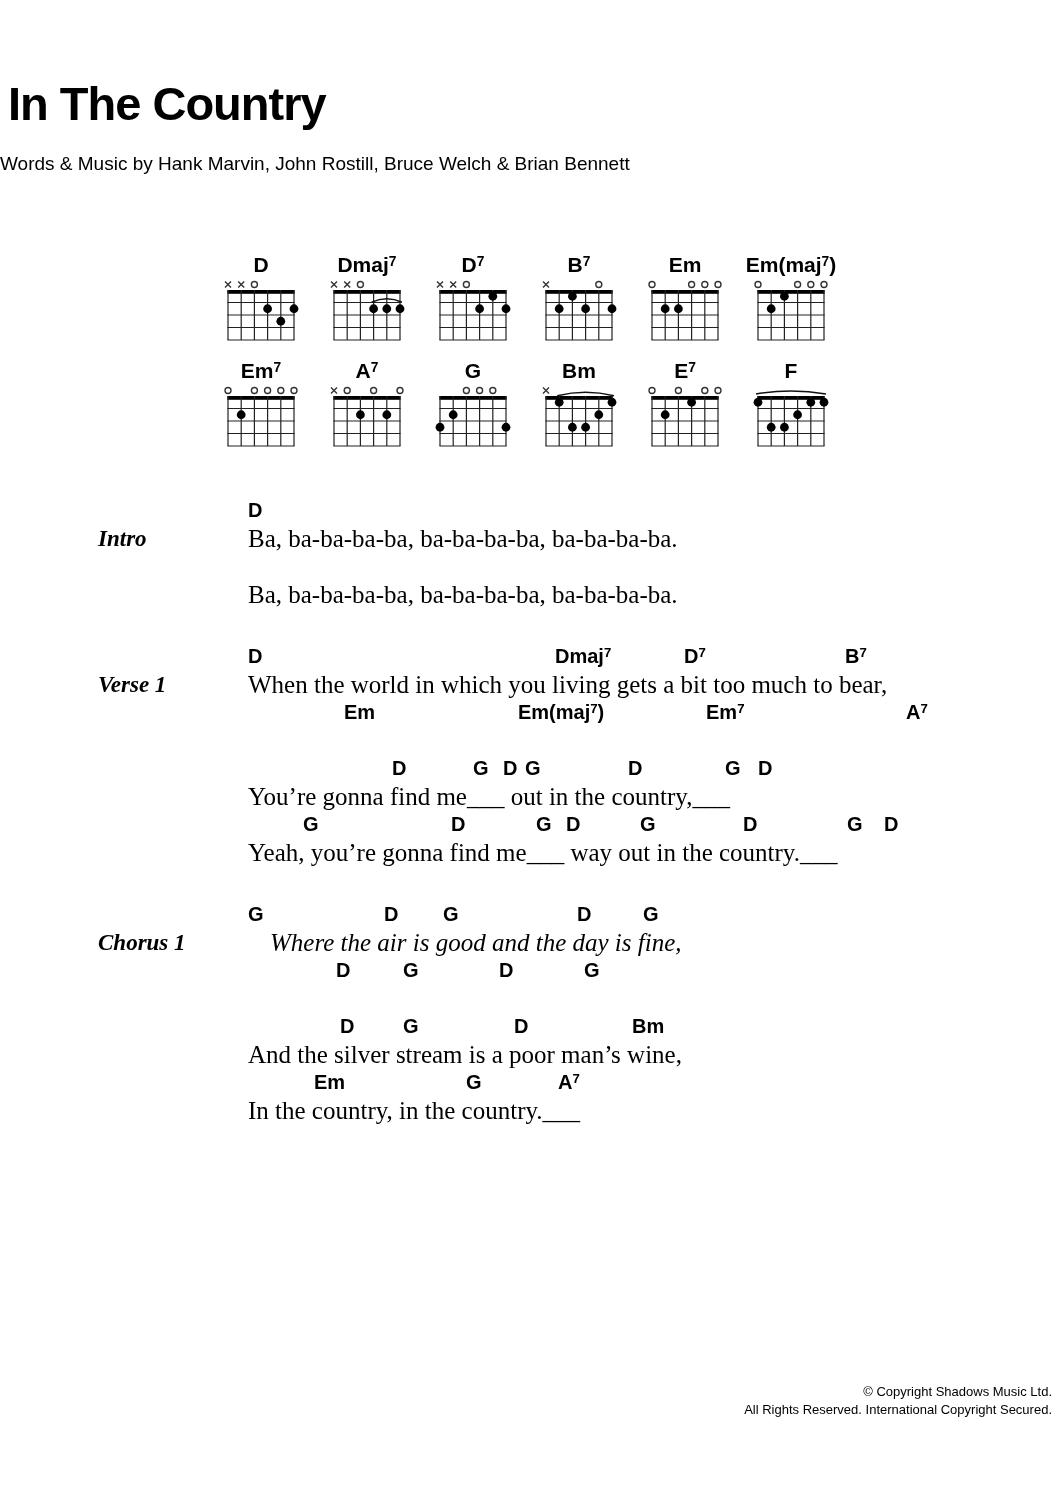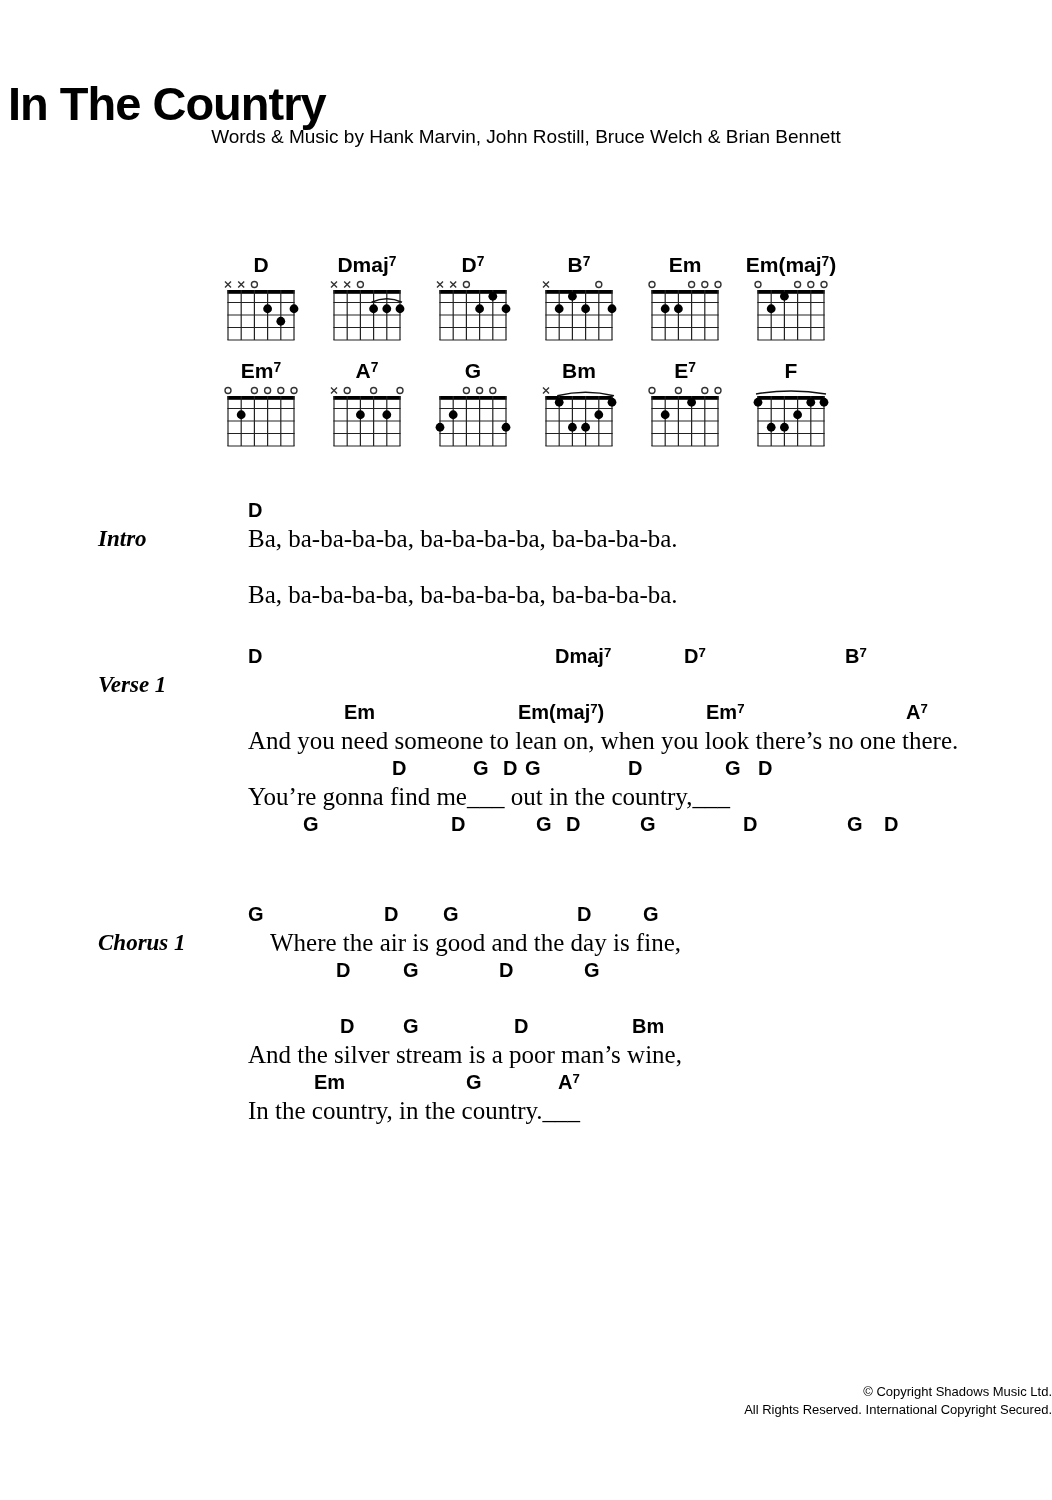--- a/index.html
+++ b/index.html
@@ -5,21 +5,21 @@
   html,body{margin:0;padding:0;}
   body{
     width:1052px;height:1500px;background:#ffffff;color:#000;
     font-family:"Liberation Sans",sans-serif;position:relative;overflow:hidden;
   }
   .title{
     position:absolute;top:76px;left:0;width:100%;text-align:left;
     font-size:47px;font-weight:bold;letter-spacing:-1px;padding-left:8px;
   }
   .credit{
-    position:absolute;top:126px;left:0;width:100%;text-align:center;font-size:19px;
+    position:absolute;top:153px;left:0;width:100%;text-align:left;font-size:19px;
   }
   
   .chart{
     position:absolute;top:252px;left:208px;width:636px;
     display:grid;grid-template-columns:repeat(6,106px);row-gap:12px;
   }
   .cell{display:flex;flex-direction:column;align-items:center;}
   .cname{font-weight:bold;font-size:21px;height:26px;line-height:26px;white-space:nowrap;}
   sup{font-size:66%;vertical-align:baseline;position:relative;top:-0.45em;line-height:0;}
   
@@ -336,58 +336,59 @@
         <div class="lyric">Ba, ba-ba-ba-ba, ba-ba-ba-ba, ba-ba-ba-ba.</div>
       </div>
     </div>
     <div class="section">
       <div class="sec-label">Verse 1</div>
       <div class="line">
         <span class="chord" style="left: 0px;">D</span>
         <span class="chord" style="left: 307px;">Dmaj<sup>7</sup></span>
         <span class="chord" style="left: 436px;">D<sup>7</sup></span>
         <span class="chord" style="left: 597px;">B<sup>7</sup></span>
+        <div class="lyric">When the world in which you living gets a bit too much to bear,</div>
       </div>
       <div class="line">
         <span class="chord" style="left: 96px;">Em</span>
         <span class="chord" style="left: 270px;">Em(maj<sup>7</sup>)</span>
         <span class="chord" style="left: 458px;">Em<sup>7</sup></span>
         <span class="chord" style="left: 658px;">A<sup>7</sup></span>
-        <div class="lyric">And you need someone to lean on, when you look there’s no one there.</div>
       </div>
       <div class="line">
         <span class="chord" style="left: 144px;">D</span>
         <span class="chord" style="left: 225px;">G</span>
         <span class="chord" style="left: 255px;">D</span>
         <span class="chord" style="left: 277px;">G</span>
         <span class="chord" style="left: 380px;">D</span>
         <span class="chord" style="left: 477px;">G</span>
         <span class="chord" style="left: 510px;">D</span>
         <div class="lyric">You’re gonna find me___   out in the country,___</div>
       </div>
       <div class="line">
         <span class="chord" style="left: 55px;">G</span>
         <span class="chord" style="left: 203px;">D</span>
         <span class="chord" style="left: 288px;">G</span>
         <span class="chord" style="left: 318px;">D</span>
         <span class="chord" style="left: 392px;">G</span>
         <span class="chord" style="left: 495px;">D</span>
         <span class="chord" style="left: 599px;">G</span>
         <span class="chord" style="left: 636px;">D</span>
+        <div class="lyric">Yeah, you’re gonna find me___   way out in the country.___</div>
       </div>
     </div>
     <div class="section">
       <div class="sec-label">Chorus 1</div>
       <div class="line">
         <span class="chord" style="left: 0px;">G</span>
         <span class="chord" style="left: 136px;">D</span>
         <span class="chord" style="left: 195px;">G</span>
         <span class="chord" style="left: 329px;">D</span>
         <span class="chord" style="left: 395px;">G</span>
-        <div class="lyric" style="padding-left: 22px;">Where the air is good and the day is fine,</div>
+        <div class="lyric" style="padding-left: 22px; font-style: italic;">Where the air is good and the day is fine,</div>
       </div>
       <div class="line">
         <span class="chord" style="left: 88px;">D</span>
         <span class="chord" style="left: 155px;">G</span>
         <span class="chord" style="left: 251px;">D</span>
         <span class="chord" style="left: 336px;">G</span>
       </div>
       <div class="line">
         <span class="chord" style="left: 92px;">D</span>
         <span class="chord" style="left: 155px;">G</span>

